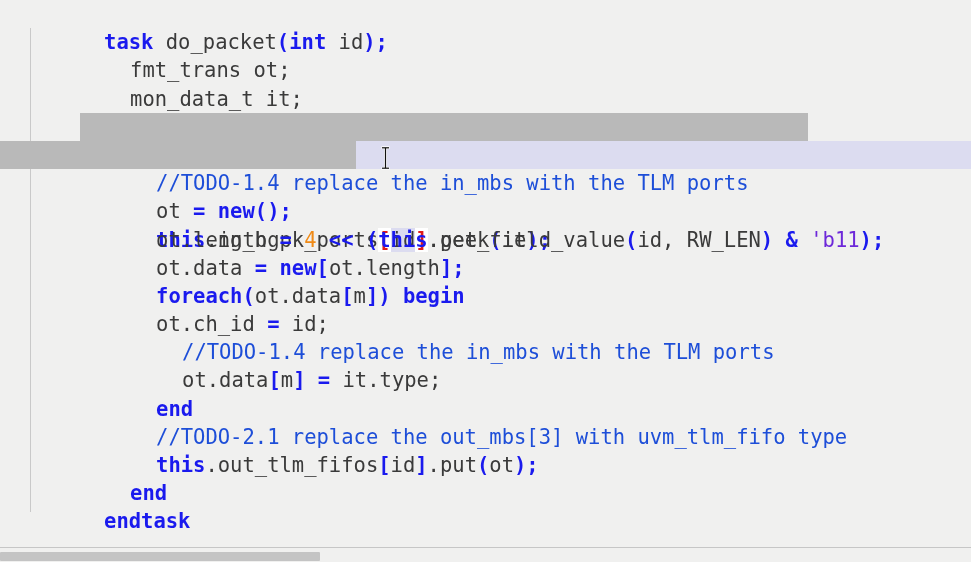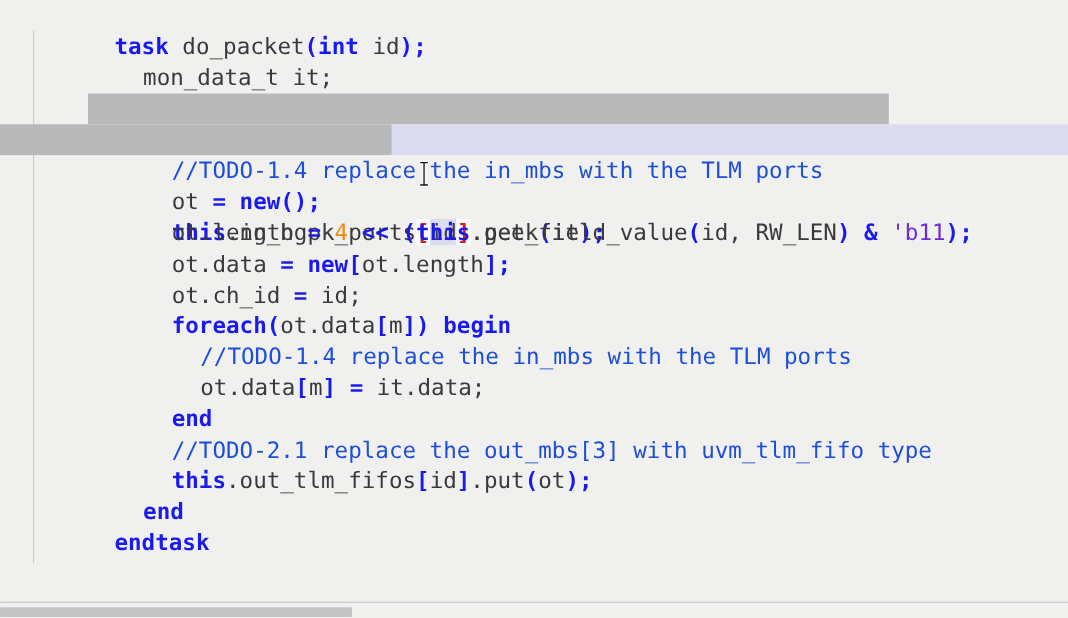--- a/index.html
+++ b/index.html
@@ -122,20 +122,23 @@
 <div id="editor-root">
 
   <div id="code-surface">
 
     <div id="indent-guide"></div>
 
     <div class="code-line">
       <span class="line-text"><span style="display:inline-block;width:30px"></span><span class="kw">task</span><span class="id"> do_packet</span><span class="pun">(</span><span class="kw">int</span><span class="id"> id</span><span class="pun">);</span></span>
     </div>
 
+    <div class="code-line">
+      <span class="line-text"><span style="display:inline-block;width:56px"></span><span class="id">fmt_trans ot;</span></span>
+    </div>
 
     <div class="code-line">
       <span class="line-text"><span style="display:inline-block;width:56px"></span><span class="id">mon_data_t it;</span></span>
     </div>
 
     <div class="code-line">
       <span class="line-text"><span style="display:inline-block;width:56px"></span><span class="kw">forever begin</span></span>
     </div>
 
     <div class="code-line">
@@ -155,34 +158,34 @@
 
     <div class="code-line">
       <span class="line-text"><span style="display:inline-block;width:82px"></span><span class="id">ot.length </span><span class="op">=</span><span class="id"> </span><span class="num">4</span><span class="id"> </span><span class="op">&lt;&lt;</span><span class="id"> </span><span class="pun">(</span><span class="kw">this</span><span class="id">.get_field_value</span><span class="pun">(</span><span class="id">id, RW_LEN</span><span class="pun">)</span><span class="id"> </span><span class="op">&amp;</span><span class="id"> </span><span class="lit">'b11</span><span class="pun">);</span></span>
     </div>
 
     <div class="code-line">
       <span class="line-text"><span style="display:inline-block;width:82px"></span><span class="id">ot.data </span><span class="op">=</span><span class="id"> </span><span class="kw">new</span><span class="brk">[</span><span class="id">ot.length</span><span class="brk">]</span><span class="pun">;</span></span>
     </div>
 
     <div class="code-line">
+      <span class="line-text"><span style="display:inline-block;width:82px"></span><span class="kw">foreach</span><span class="pun">(</span><span class="id">ot.data</span><span class="brk">[</span><span class="id">m</span><span class="brk">]</span><span class="pun">)</span><span class="id"> </span><span class="kw">begin</span></span>
+    </div>
+
+    <div class="code-line">
       <span class="line-text"><span style="display:inline-block;width:82px"></span><span class="id">ot.ch_id </span><span class="op">=</span><span class="id"> id;</span></span>
     </div>
 
     <div class="code-line">
-      <span class="line-text"><span style="display:inline-block;width:82px"></span><span class="kw">foreach</span><span class="pun">(</span><span class="id">ot.data</span><span class="brk">[</span><span class="id">m</span><span class="brk">]</span><span class="pun">)</span><span class="id"> </span><span class="kw">begin</span></span>
-    </div>
-
-    <div class="code-line">
       <span class="line-text"><span style="display:inline-block;width:108px"></span><span class="cmt">//TODO-1.4 replace the in_mbs with the TLM ports</span></span>
     </div>
 
 
     <div class="code-line">
-      <span class="line-text"><span style="display:inline-block;width:108px"></span><span class="id">ot.data</span><span class="brk">[</span><span class="id">m</span><span class="brk">]</span><span class="id"> </span><span class="op">=</span><span class="id"> it.data;</span></span>
+      <span class="line-text"><span style="display:inline-block;width:108px"></span><span class="id">ot.data</span><span class="brk">[</span><span class="id">m</span><span class="brk">]</span><span class="id"> </span><span class="op">=</span><span class="id"> it.type;</span></span>
     </div>
 
     <div class="code-line">
       <span class="line-text"><span style="display:inline-block;width:82px"></span><span class="kw">end</span></span>
     </div>
 
     <div class="code-line">
       <span class="line-text"><span style="display:inline-block;width:82px"></span><span class="cmt">//TODO-2.1 replace the out_mbs[3] with uvm_tlm_fifo type</span></span>
     </div>
 

